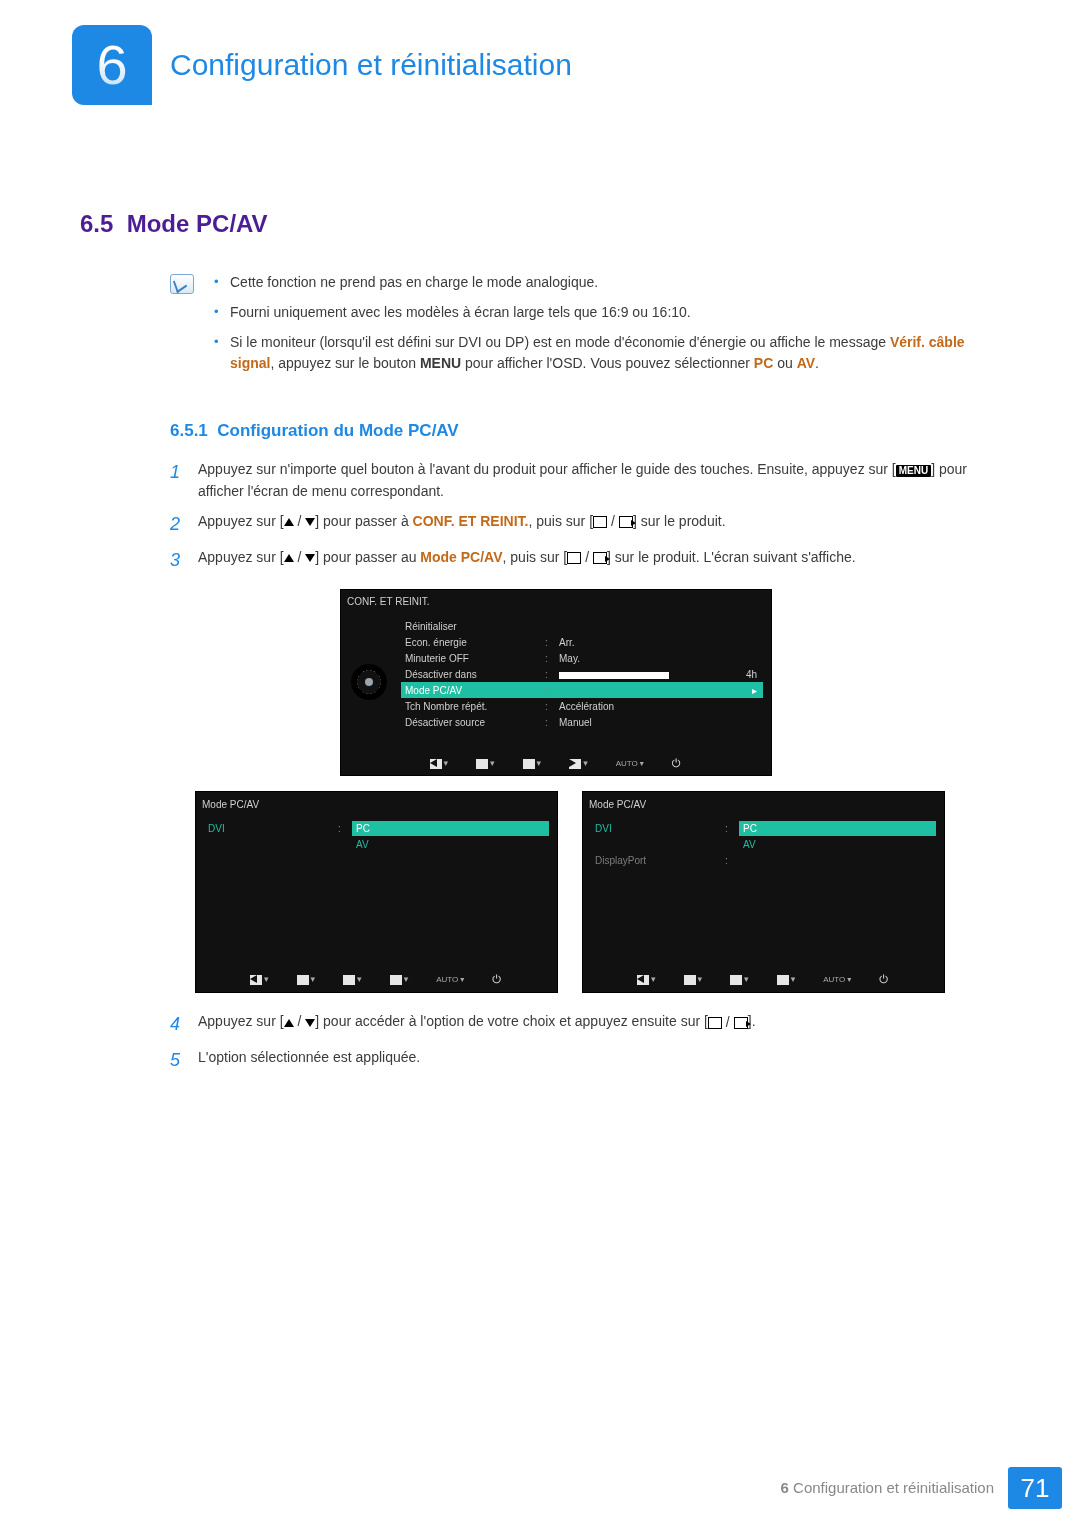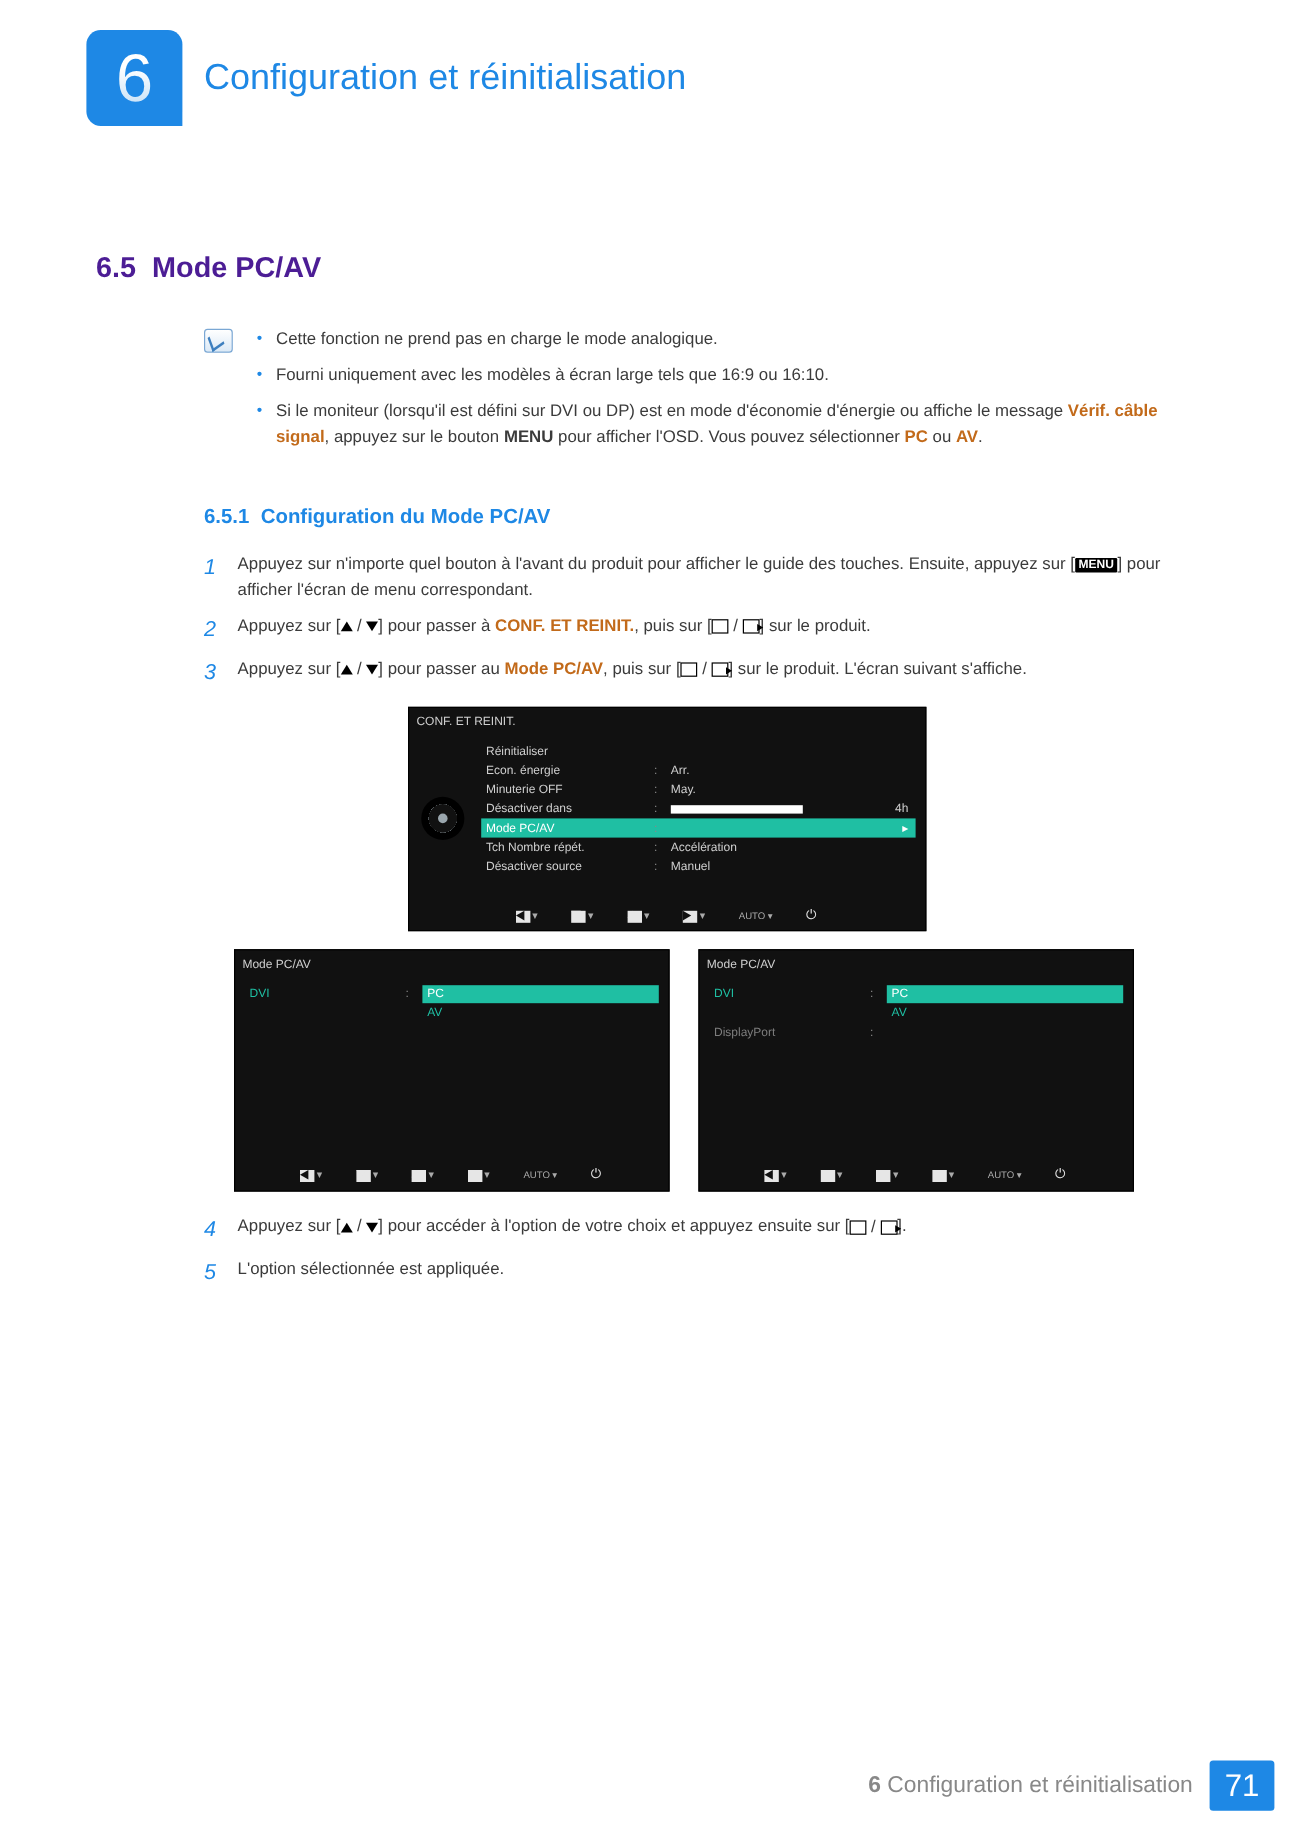--- a/index.html
+++ b/index.html
@@ -135,21 +135,21 @@
   .src-teal { color:#1fbfa3; }
   .opt-box { flex:1; }
   .opt-hl { background:#1fbfa3; color:#fff; padding-left:4px; }
   .opt-plain { color:#1fbfa3; padding-left:4px; }
   .osd-small .osd-footer { bottom:4px; }
 
   
   .page-footer {
     position:absolute; left:0; right:0; bottom:18px; height:42px; display:flex; justify-content:flex-end; align-items:center; gap:14px; padding-right:18px;
   }
-  .footer-text { color:#888; font-size:19px; }
+  .footer-text { color:#888; font-size:15px; }
   .footer-page {
     background:#1e88e5; color:#fff; font-size:26px; font-weight:400; width:54px; height:42px;
     display:flex; align-items:center; justify-content:center; border-radius:3px;
   }
 </style>
 </head>
 <body>
 
 <div class="page">
   <div class="header">

